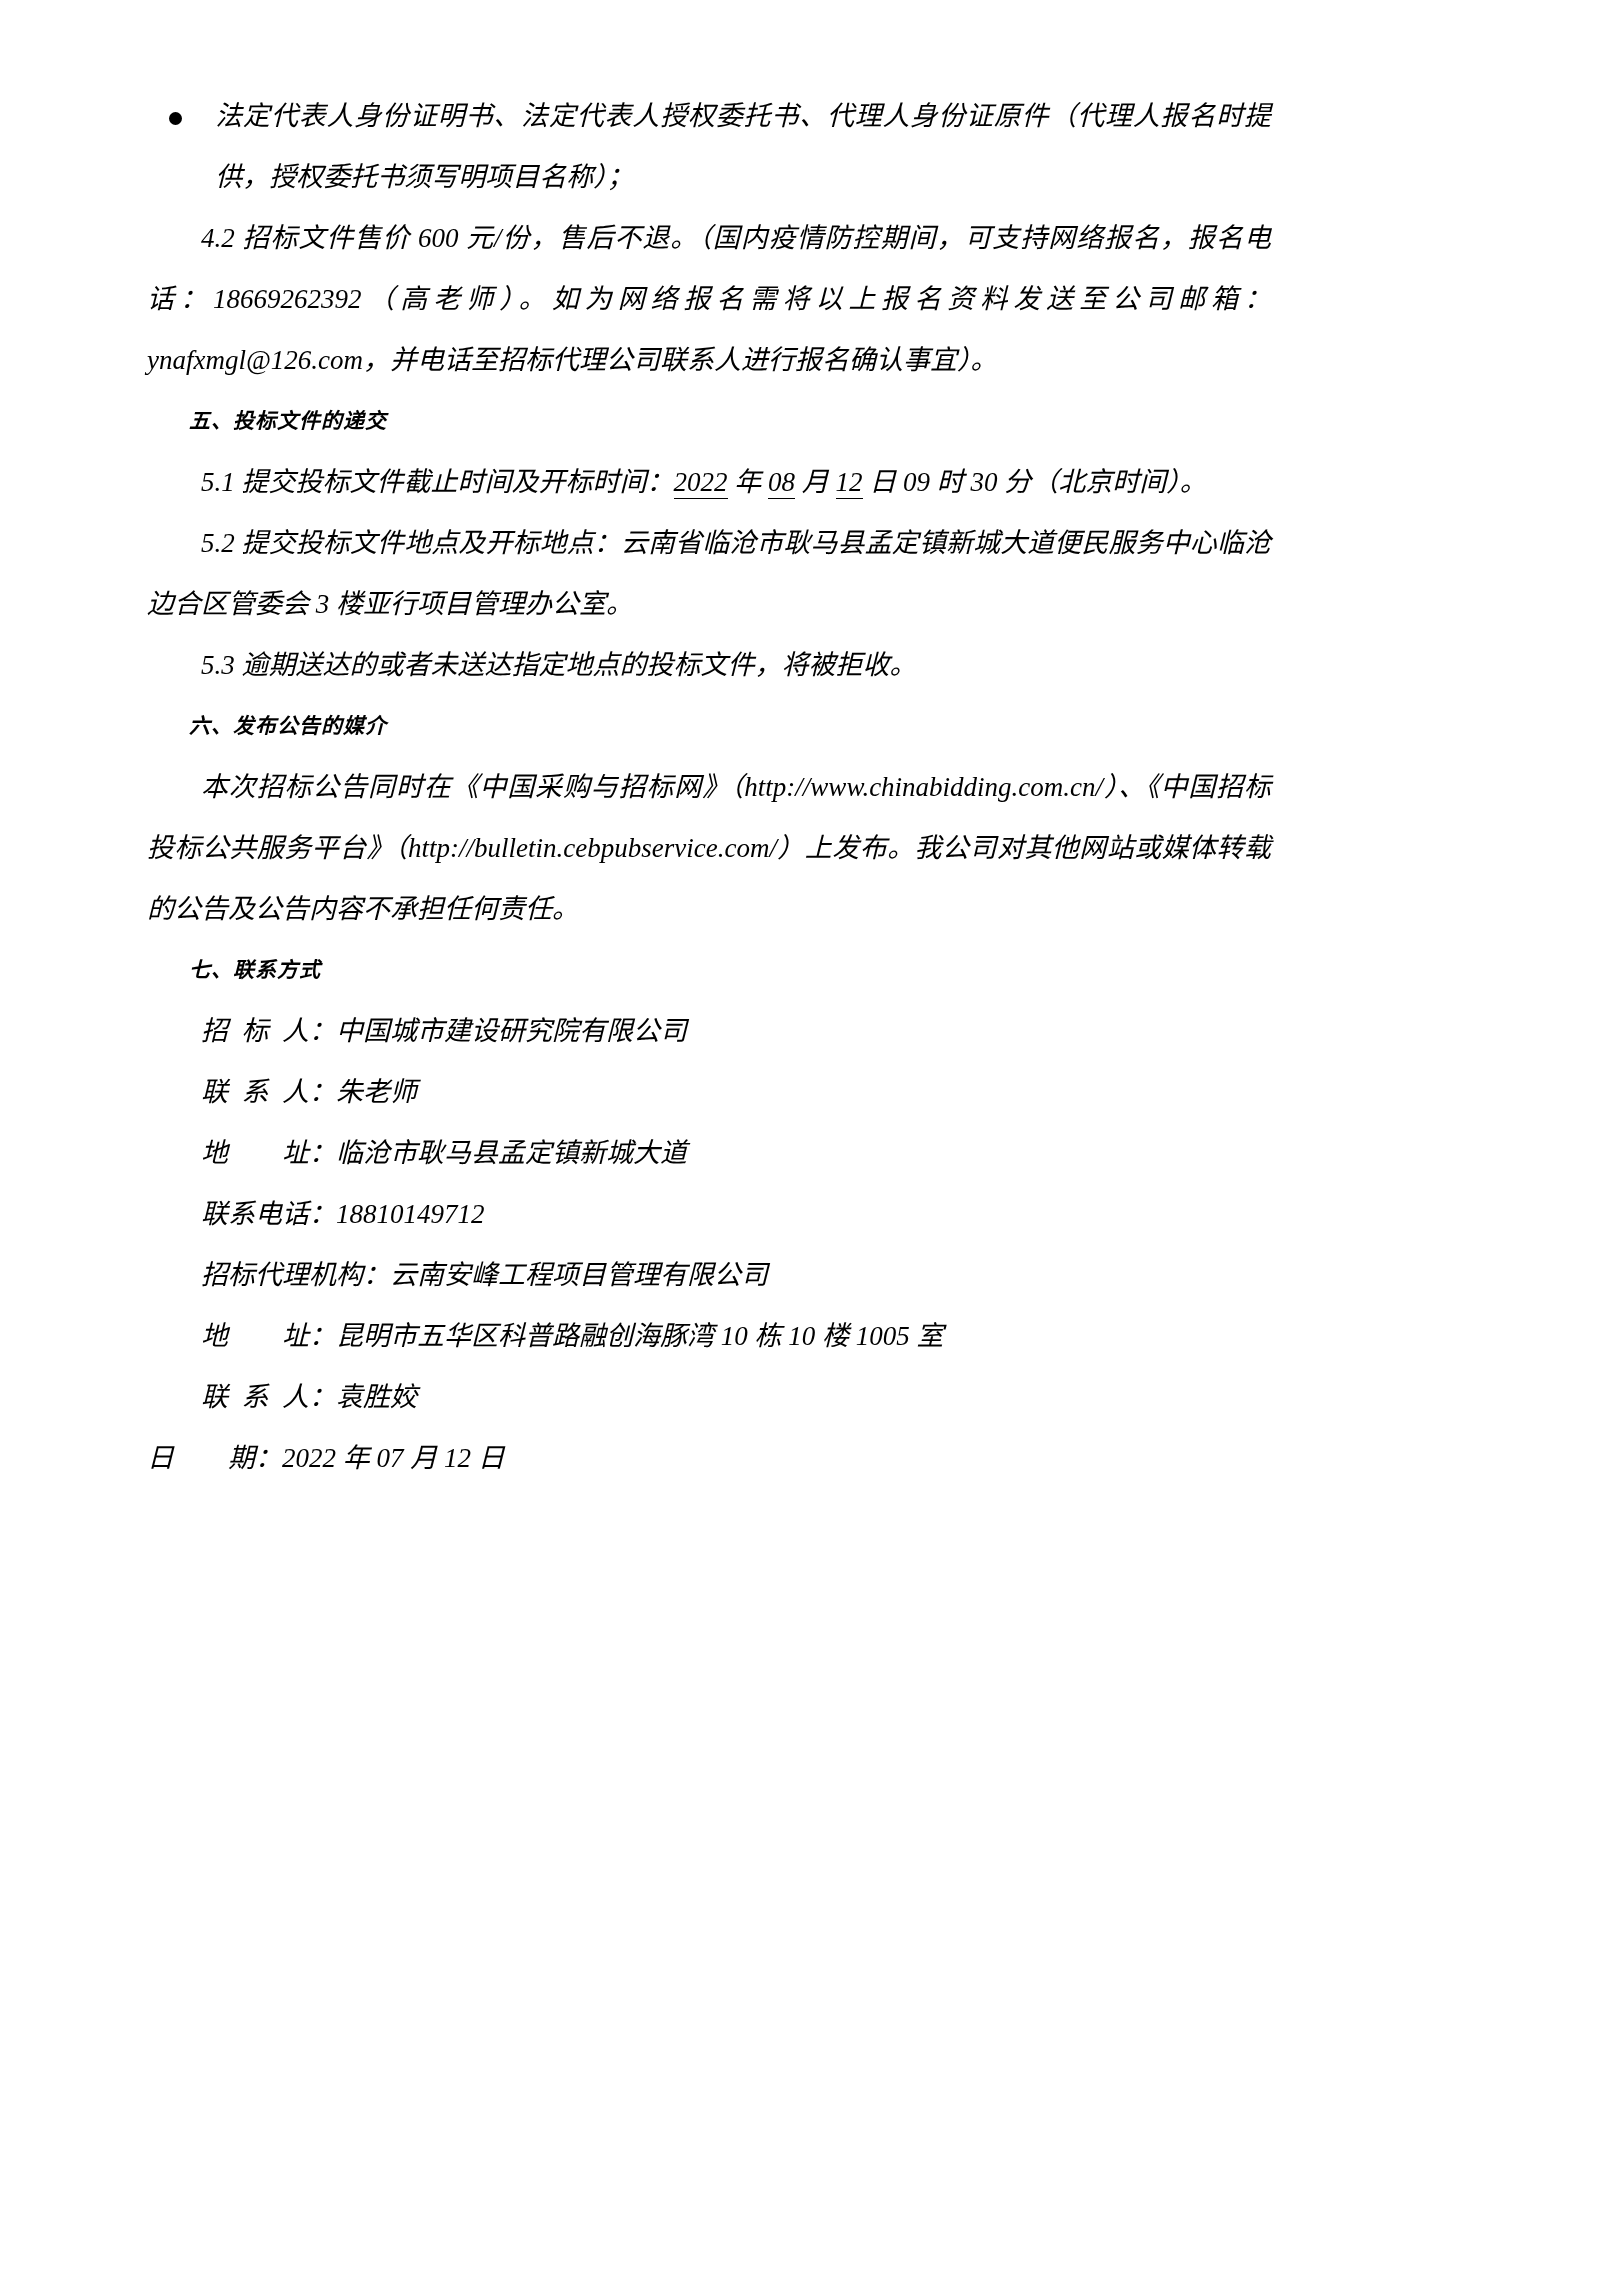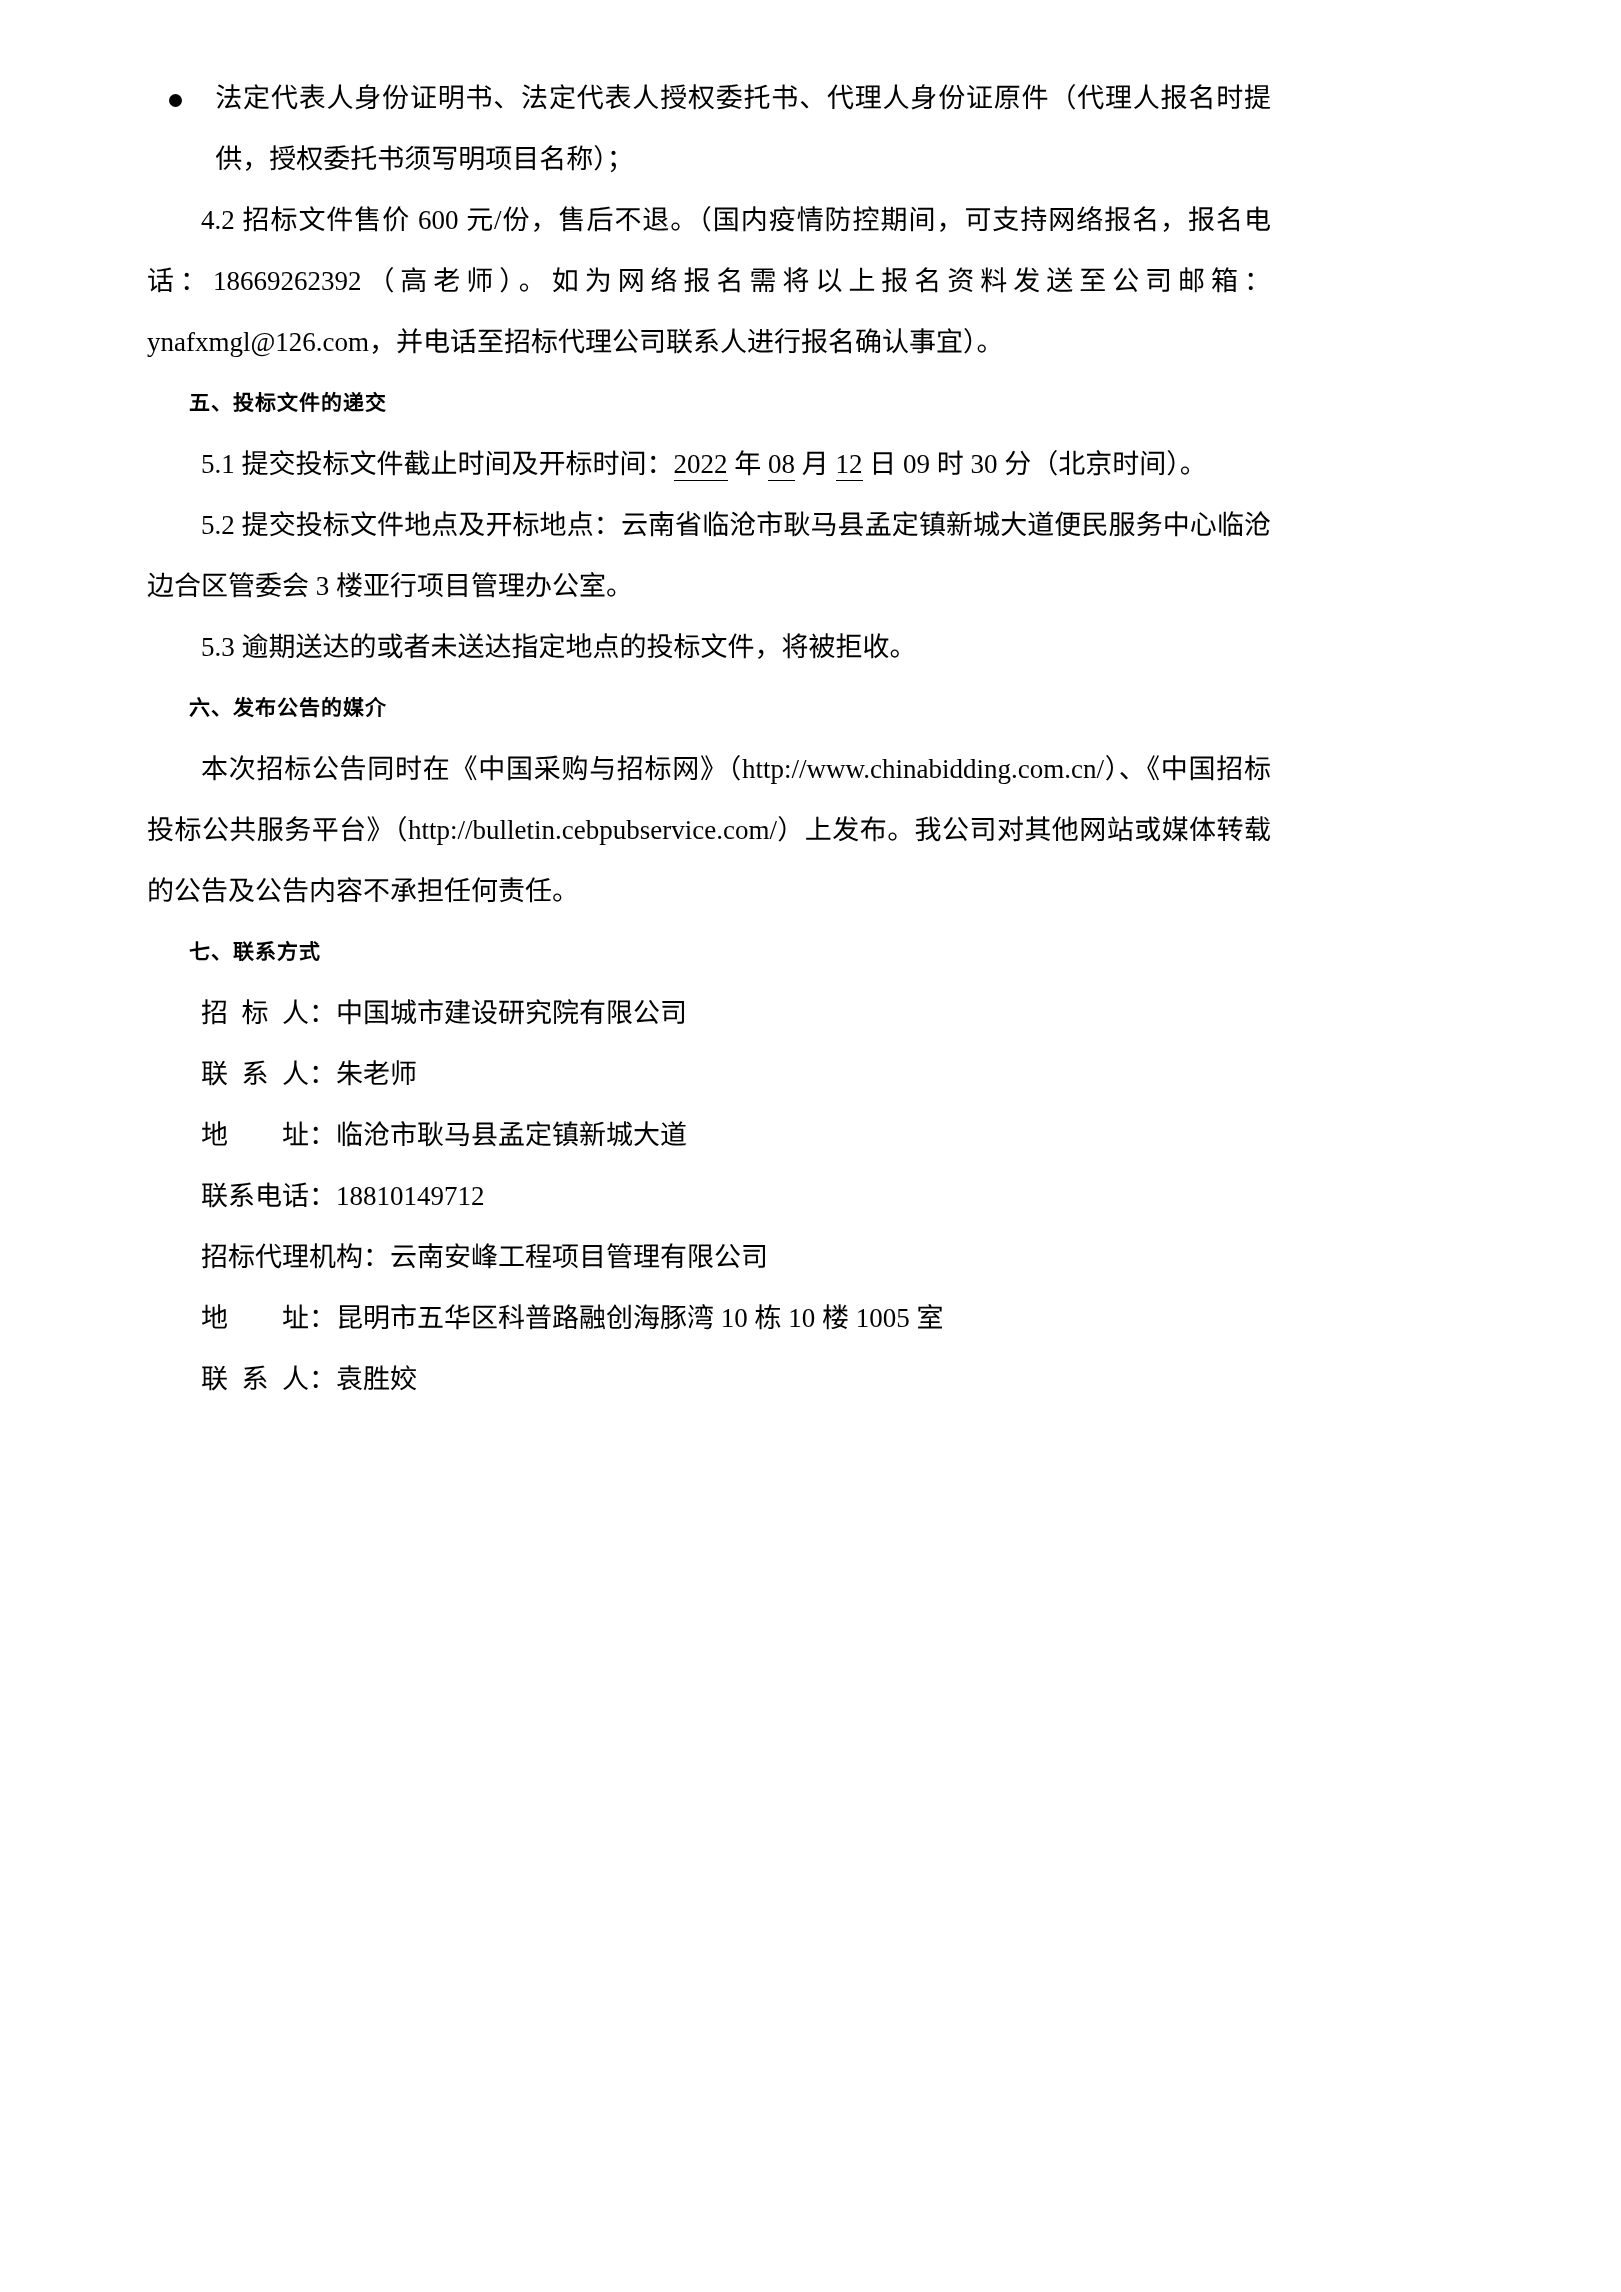--- a/index.html
+++ b/index.html
@@ -14,21 +14,22 @@
     color: #000000;
     position: relative;
   }
   .page {
     position: absolute;
     top: 0;
     left: 0;
     width: 1418px;
     height: 2293px;
     box-sizing: border-box;
-    padding: 68px 147px 0 147px;
+    padding: 86px 147px 0 147px;
+    font-style: italic;
   }
   .doc-body {
     font-size: 27px;
     line-height: 61px;
   }
   
   .bullet-block {
     display: flex;
     align-items: flex-start;
     margin: 0 0 0 21.6px;
@@ -109,16 +110,17 @@
     <div>
       <p class="contact-line contact-indent"><span class="contact-label">招  标  人：</span><span>中国城市建设研究院有限公司</span></p>
       <p class="contact-line contact-indent"><span class="contact-label">联  系  人：</span><span>朱老师</span></p>
       <p class="contact-line contact-indent"><span class="contact-label">地        址：</span><span>临沧市耿马县孟定镇新城大道</span></p>
       <p class="contact-line contact-indent"><span class="contact-label">联系电话：</span><span>18810149712</span></p>
       <p class="contact-line contact-indent"><span class="contact-label">招标代理机构：</span><span>云南安峰工程项目管理有限公司</span></p>
       <p class="contact-line contact-indent"><span class="contact-label">地        址：</span><span>昆明市五华区科普路融创海豚湾 10 栋 10 楼 1005 室</span></p>
       <p class="contact-line contact-indent"><span class="contact-label">联  系  人：</span><span>袁胜姣</span></p>
     </div>
 
+    <p class="date-line"><span class="contact-label">日        期：</span><span>2022 年 07 月 12 日</span></p>
 
   </div>
 </div>
 
 
 </body></html>

